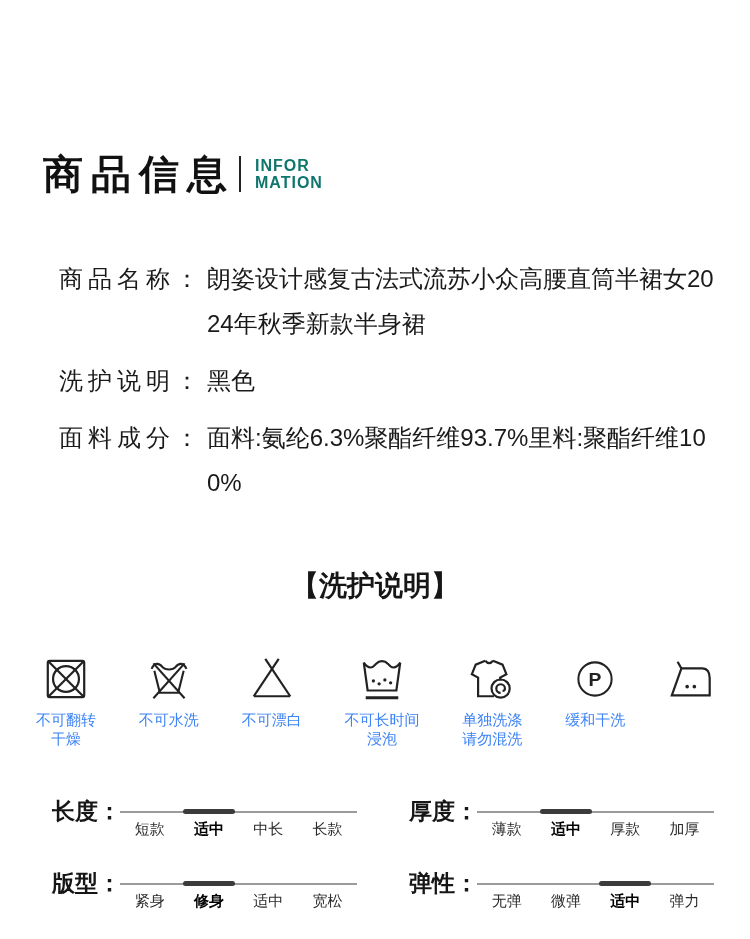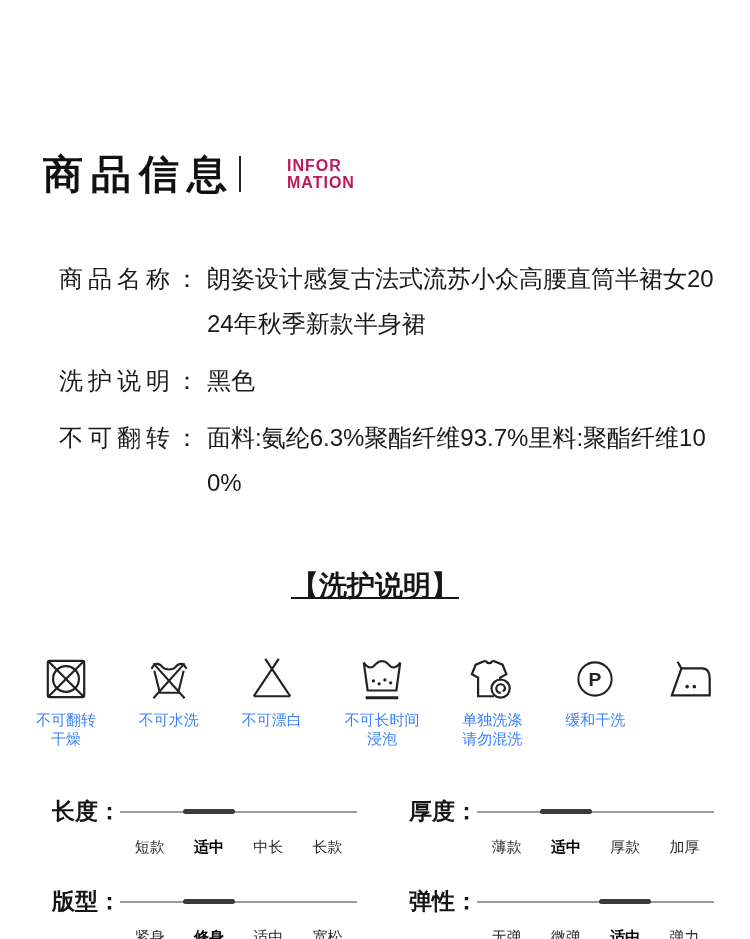--- a/index.html
+++ b/index.html
@@ -21,37 +21,37 @@
   .header .title{
     font-size:40px;font-weight:bold;letter-spacing:8px;
     color:#111;line-height:48px;white-space:nowrap;
   }
   .header .divider{
     width:2px;height:36px;background:#222;
     margin:0 14px 0 4px;flex:none;
   }
   .header .subtitle{
     font-size:16px;font-weight:600;line-height:17px;
-    letter-spacing:1px;color:#be185d;margin-left:32px;
+    letter-spacing:1px;color:#0f766e;
   }
   
   .info{margin:58px 0 0 59px;}
   .info-row{display:flex;margin-bottom:12px;}
   .info-label{
     flex:none;width:148px;font-size:24px;line-height:45px;
     letter-spacing:5px;white-space:nowrap;
   }
   .info-value{
     width:515px;font-size:24px;line-height:45px;
     word-break:break-all;
   }
   
   .wash-title{
     margin-top:64px;text-align:center;
-    font-size:28px;font-weight:bold;line-height:34px;color:#161616;text-decoration:underline;
+    font-size:28px;font-weight:bold;line-height:34px;color:#161616;
   }
   .care-row{
     display:flex;justify-content:space-between;align-items:flex-start;
     margin:52px 36px 0 36px;
   }
   .care-item{text-align:center;}
   .ci-icon{
     height:48px;display:flex;align-items:center;justify-content:center;
     margin-bottom:8px;
   }
@@ -72,21 +72,21 @@
   .ag-slider{width:237px;}
   .ag-track{position:relative;height:5px;margin-top:11px;}
   .track-line{
     position:absolute;left:0;right:0;top:2px;height:1.5px;
     background:var(--c-line,#9b9b9b);
   }
   .track-active{
     position:absolute;top:0;height:5px;width:22%;
     background:var(--c-active,#3b3b3b);border-radius:2.5px;
   }
-  .ag-options{display:flex;margin-top:24px;}
+  .ag-options{display:flex;margin-top:6px;}
   .ag-opt{flex:1;text-align:center;font-size:15px;color:#2a2a2a;line-height:18px;}
   .ag-opt.sel{font-weight:bold;color:#000;}
 </style>
 </head>
 <body>
 
 <div class="page" style="--c-bg: #ffffff; --c-text: #1a1a1a; --c-line: #9b9b9b; --c-active: #3b3b3b;">
 
   <div class="header">
     <div class="title">商品信息</div>
@@ -100,21 +100,21 @@
   <div class="info">
     <div class="info-row">
       <div class="info-label">商品名称：</div>
       <div class="info-value">朗姿设计感复古法式流苏小众高腰直筒半裙女2024年秋季新款半身裙</div>
     </div>
     <div class="info-row">
       <div class="info-label">洗护说明：</div>
       <div class="info-value">黑色</div>
     </div>
     <div class="info-row">
-      <div class="info-label">不可翻转：</div>
+      <div class="info-label">面料成分：</div>
       <div class="info-value">面料:氨纶6.3%聚酯纤维93.7%里料:聚酯纤维100%</div>
     </div>
   </div>
 
   <div class="wash-title">【洗护说明】</div>
   <div class="care-row">
       <div class="care-item">
     <div class="ci-icon">
           <svg width="46" height="46" viewBox="0 0 48 48" fill="none" stroke="#222" stroke-width="2.3">
     <rect x="5" y="5" width="38" height="38" rx="2"></rect>

